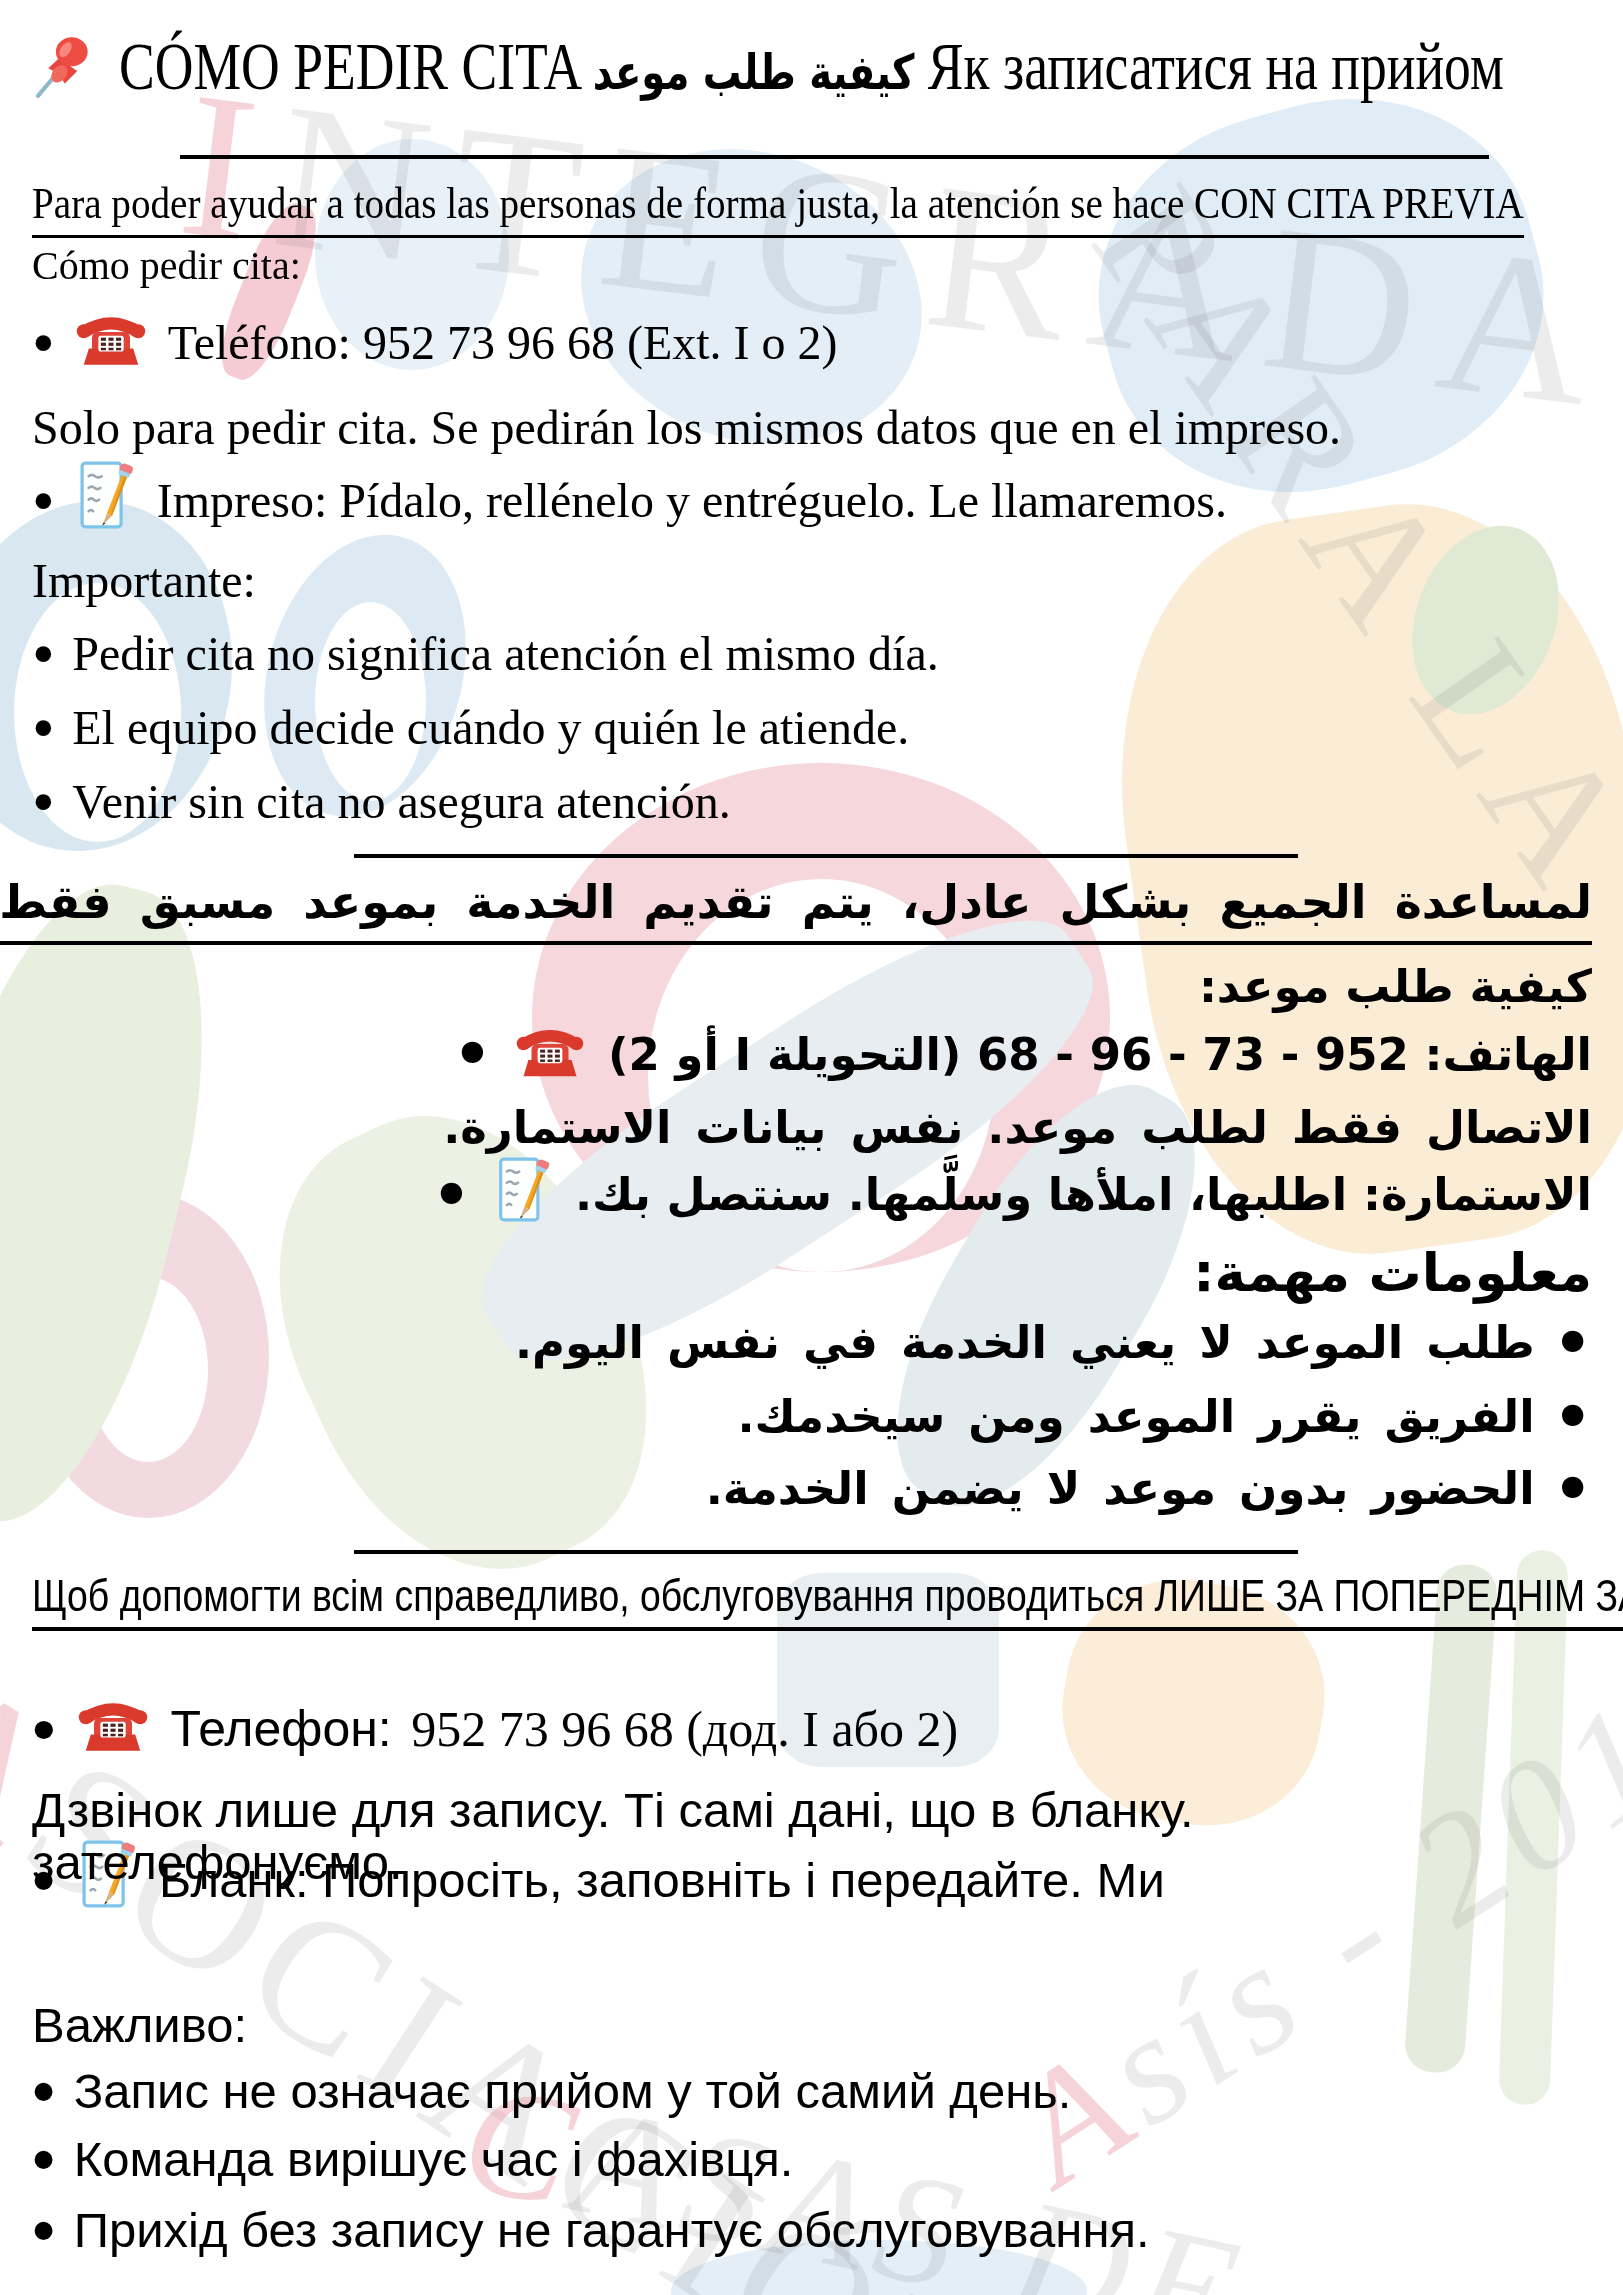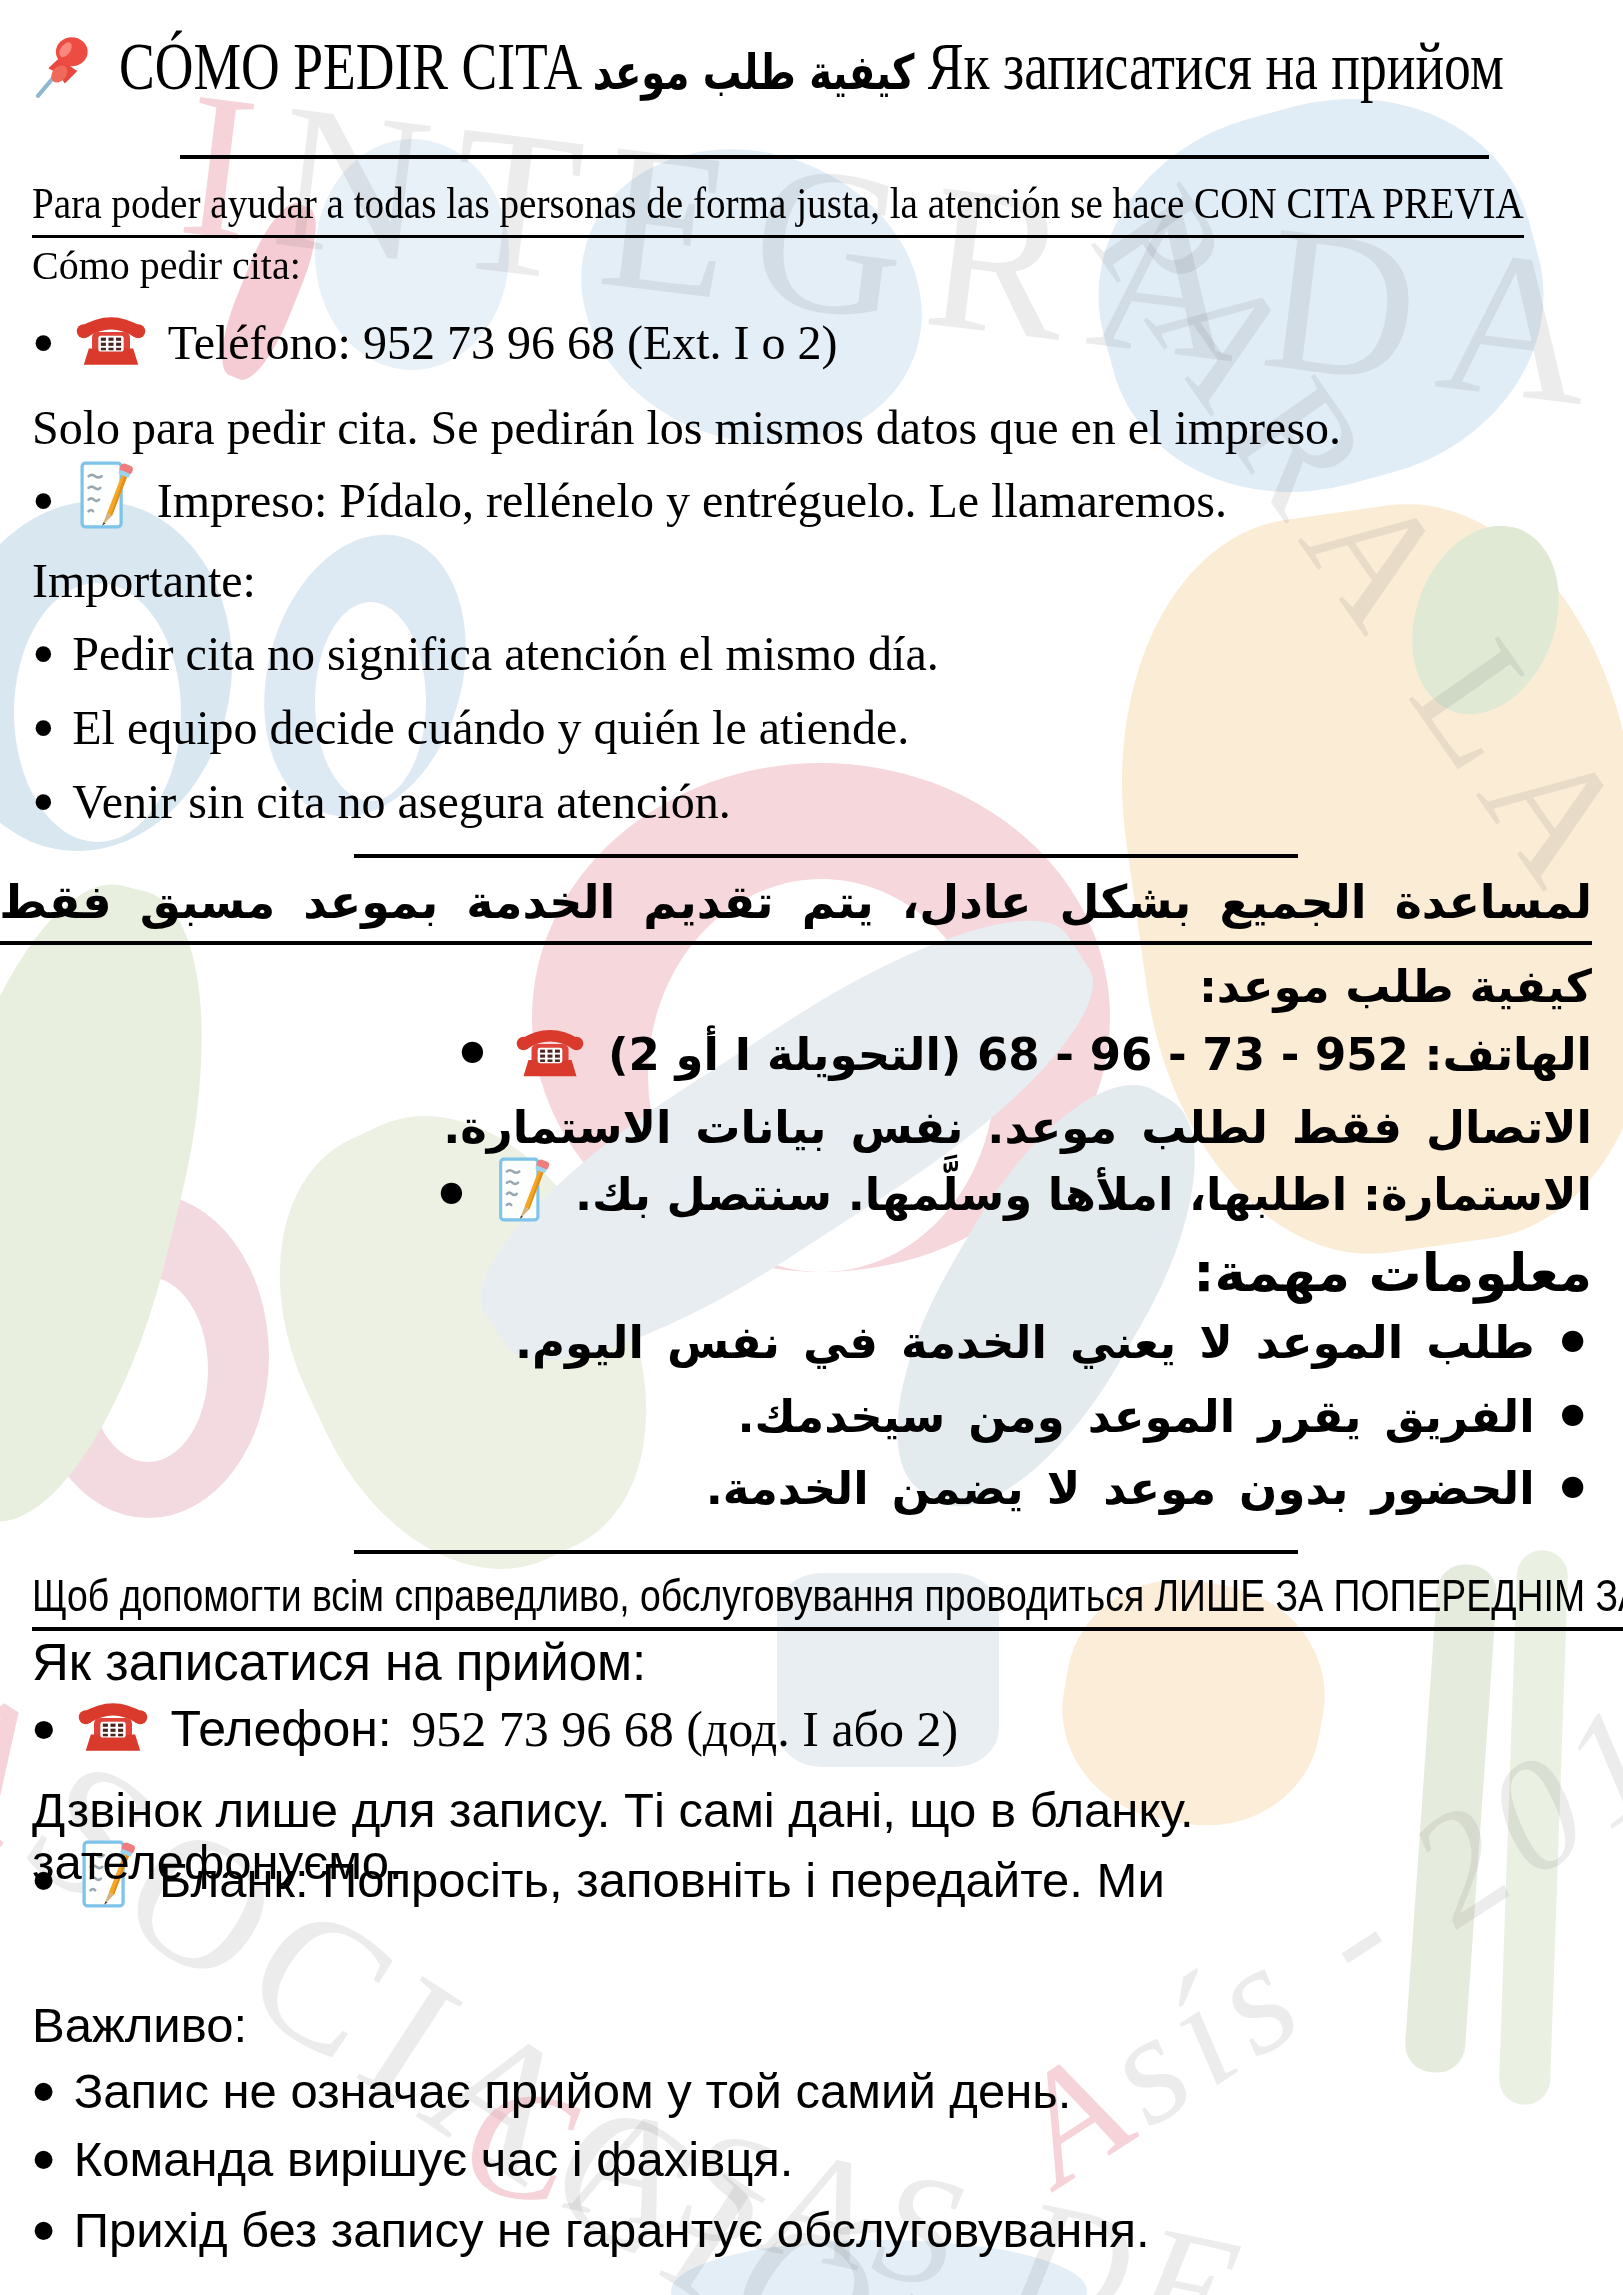--- a/index.html
+++ b/index.html
@@ -223,21 +223,20 @@
     <span class="dot">•</span>
     <span>الحضور بدون موعد لا يضمن الخدمة.</span>
   </div>
 
   <div class="rule" style="left:354px;top:1550px;width:944px;height:3.7px;"></div>
 
   <div class="line sans" style="left:32px;top:1571px;font-size:44px;">
     <span class="cond85"><span class="u-uk">Щоб допомогти всім справедливо, обслуговування проводиться ЛИШЕ ЗА ПОПЕРЕДНІМ ЗАПИСОМ.</span></span>
   </div>
 
-  <div class="line sans" style="left:32px;top:1633px;font-size:51px;">Як записатися на прийом:</div>
 
   <div class="row sans" style="left:32px;top:1689px;gap:19.4px;font-size:50px;height:79px;">
     <span class="dot">•</span>
     <span class="icon">
       <svg width="76" height="64" viewBox="0 0 120 100">
         <path d="M12 34 Q60 4 108 34 L97 50 Q60 26 23 50 Z" fill="#d93a2b"></path>
         <circle cx="17" cy="41" r="11" fill="#d93a2b"></circle>
         <circle cx="103" cy="41" r="11" fill="#d93a2b"></circle>
         <rect x="30" y="42" width="60" height="34" rx="9" fill="#e04438"></rect>
         <path d="M17 94 h86 l-8-26 h-70 Z" fill="#d93a2b"></path>

